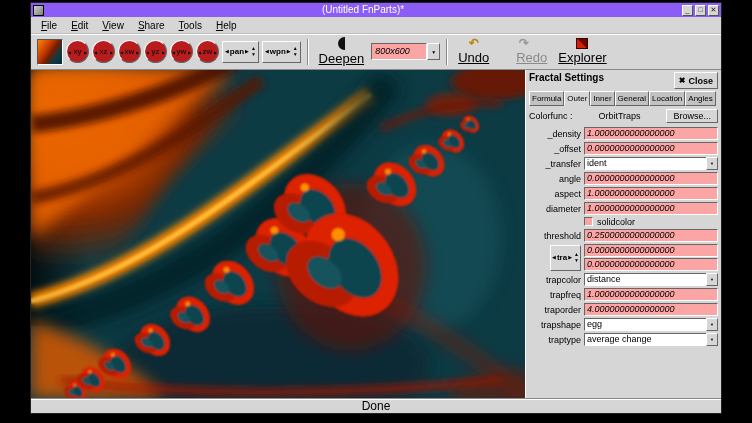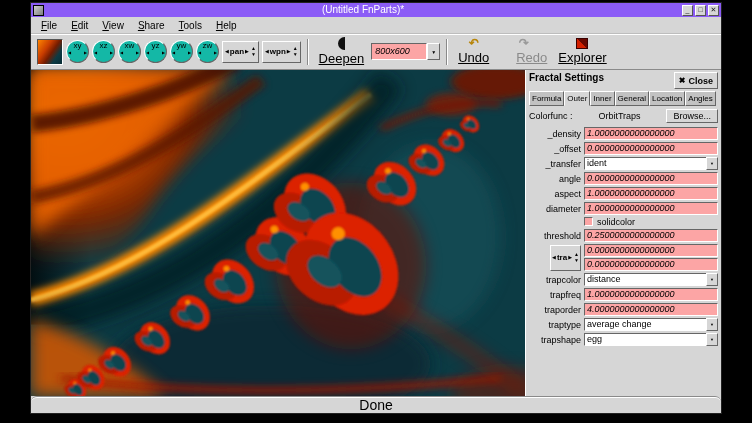--- a/index.html
+++ b/index.html
@@ -21,22 +21,22 @@
   
   .menubar{flex:0 0 17px;display:flex;align-items:center;padding-left:3px;border-bottom:1px solid #bdbdbd;}
   .mitem{display:inline-block;font-size:10px;padding:1px 7px;color:#000;}
   .mitem::first-letter{text-decoration:underline;}
 
   
   .toolbar{flex:0 0 36px;display:flex;align-items:center;gap:3px;padding:0 3px 0 6px;
            border-bottom:1px solid #8a8a8a;box-shadow:inset 0 1px 0 #fff;}
   .thumb{width:26px;height:26px;border:1px solid;border-color:#555 #fff #fff #555;
          background:linear-gradient(125deg,#ff8400 0%,#c83c00 35%,#741c00 55%,#0d3b44 75%,#092d34 100%);}
-  .rot{position:relative;width:23px;height:23px;border-radius:50%;background:#14b8a6;border:1px solid;
-       border-color:#fff #666 #666 #fff;display:flex;align-items:flex-start;justify-content:center;flex:0 0 23px;}
+  .rot{position:relative;width:23px;height:23px;border-radius:50%;background:#b91c1c;border:1px solid;
+       border-color:#fff #666 #666 #fff;display:flex;align-items:center;justify-content:center;flex:0 0 23px;}
   .rot b{font-size:8px;font-weight:normal;}
   .rot i{font-style:normal;font-size:4px;position:absolute;top:50%;transform:translateY(-50%);color:#000;}
   .rot i.l{left:1px;}.rot i.r{right:1px;}
   .fourway{display:flex;align-items:center;border:1px solid;border-color:#fff #666 #666 #fff;
            background:#d6d6d6;padding:1px 2px;gap:2px;height:22px;}
   .fw-mid{display:flex;align-items:center;gap:1px;font-size:8px;}
   .fw-mid i,.fw-ud i{font-style:normal;font-size:5px;line-height:5px;}
   .fw-ud{display:flex;flex-direction:column;justify-content:center;gap:1px;}
   .sep{width:2px;height:26px;border-left:1px solid #8a8a8a;border-right:1px solid #fff;margin:0 3px;}
   .tbtn{display:flex;flex-direction:column;align-items:center;justify-content:center;background:none;
@@ -82,21 +82,21 @@
   .combo .cval{font-size:9px;line-height:11px;padding:0 2px;display:block;margin-right:12px;
                white-space:nowrap;overflow:hidden;}
   .combo .combo-arrow{position:absolute;right:-1px;top:-1px;height:13px;width:12px;font-size:4px;}
   .cbwrap{display:flex;align-items:flex-start;gap:4px;font-size:9px;}
   .cbox{width:9px;height:9px;}
   .fwrow .fourway{justify-self:end;height:26px;padding:1px;}
   .stack{display:flex;flex-direction:column;gap:1px;}
 
   
   .statusbar{flex:0 0 15px;border-top:1px solid #8a8a8a;box-shadow:inset 0 1px 0 #fff;
-             display:flex;align-items:center;justify-content:center;font-size:14px;border-radius:6px;}
+             display:flex;align-items:center;justify-content:center;font-size:12px;}
 </style>
 </head>
 <body>
 
 <div class="window">
 
   <div class="titlebar">
     <span class="wicon"></span>
     <span class="wtitle">(Untitled FnParts)*</span>
     <span class="wbtns">
@@ -373,36 +373,36 @@
       </div>
       <div class="frow">
         <span class="flabel">trapfreq</span>
         <span class="entry fval">1.0000000000000000</span>
       </div>
       <div class="frow">
         <span class="flabel">traporder</span>
         <span class="entry fval">4.0000000000000000</span>
       </div>
       <div class="frow">
+        <span class="flabel">trapshape</span>
+        <span class="combo">
+          <span class="cval">egg</span>
+          <span class="combo-arrow">
+              <span>▼</span>
+            </span>
+        </span>
+      </div>
+      <div class="frow">
         <span class="flabel">traptype</span>
         <span class="combo">
           <span class="cval">average change</span>
           <span class="combo-arrow">
               <span>▼</span>
             </span>
         </span>
       </div>
-      <div class="frow">
-        <span class="flabel">trapshape</span>
-        <span class="combo">
-          <span class="cval">egg</span>
-          <span class="combo-arrow">
-              <span>▼</span>
-            </span>
-        </span>
-      </div>
     </div>
   </div>
 
   <div class="statusbar">
     <span>Done</span>
   </div>
 </div>
 
 </body></html>

